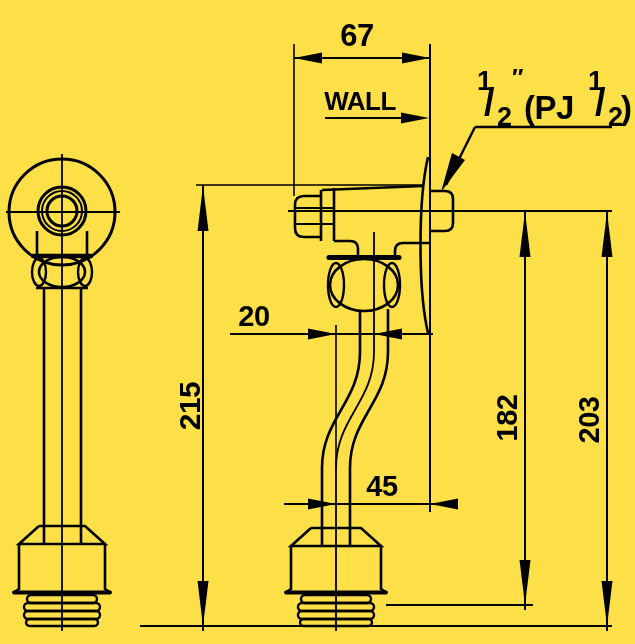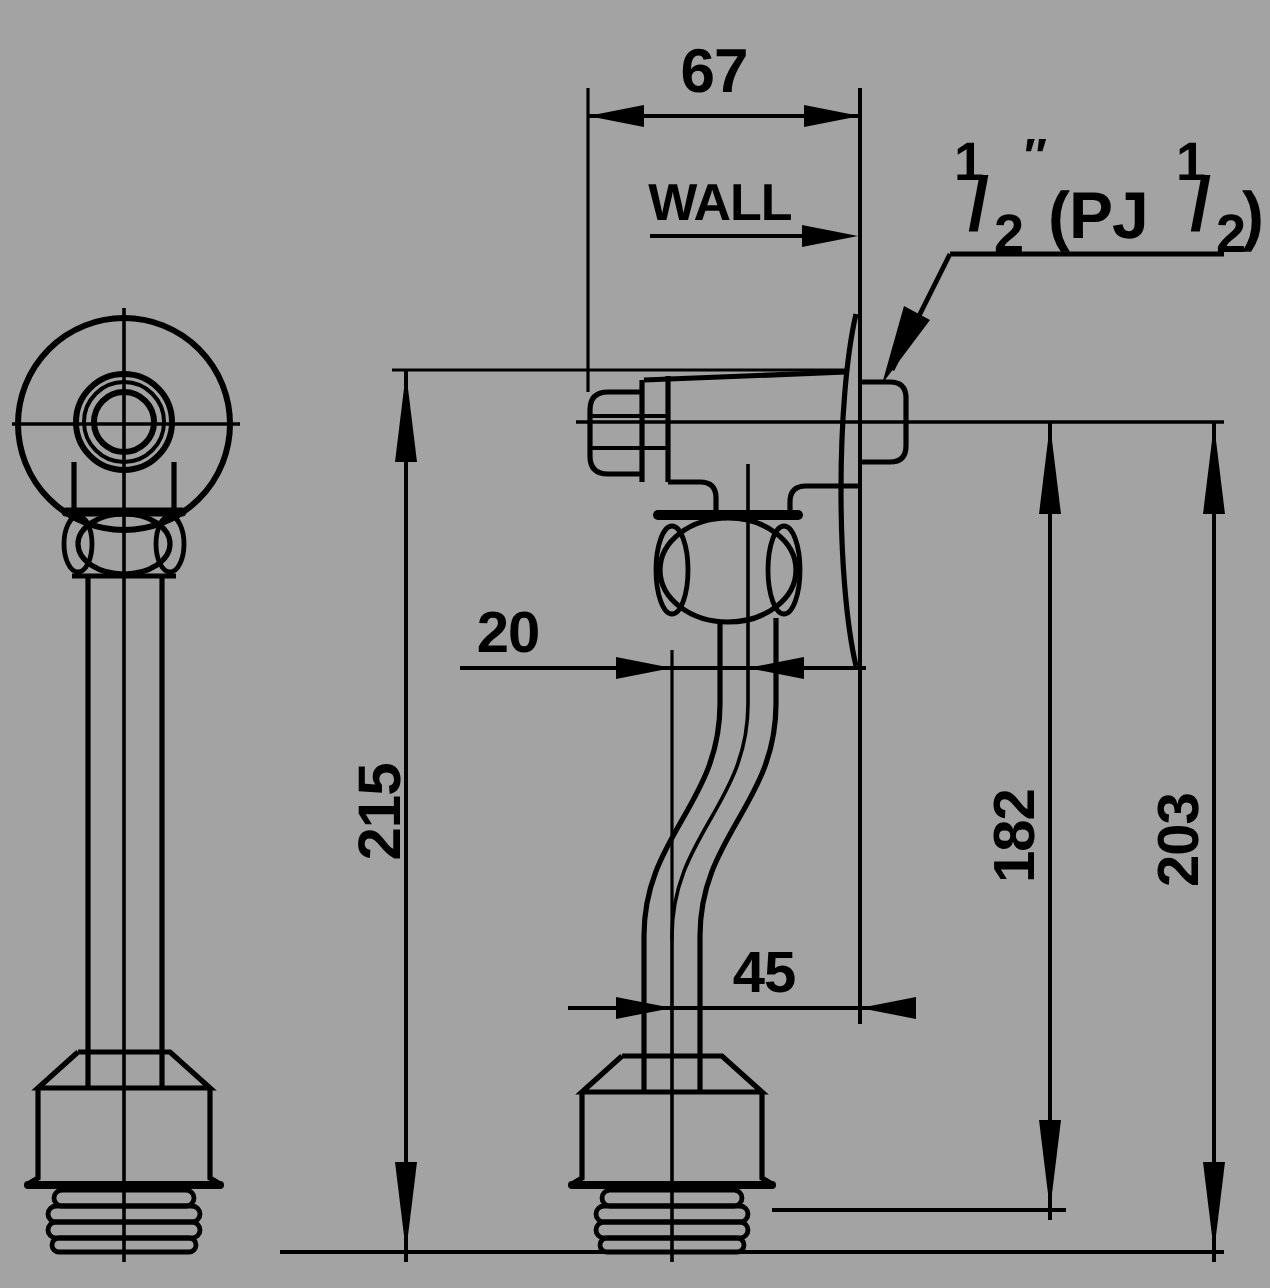--- a/index.html
+++ b/index.html
@@ -4,21 +4,21 @@
 <style>
   html, body {
     margin: 0;
     padding: 0;
     background: #ffffff;
   }
   .canvas {
     position: relative;
     width: 635px;
     height: 644px;
-    background: #a3a3a3;
+    background: #fde047;
     overflow: hidden;
   }
   svg {
     display: block;
   }
   .dim-text {
     font-family: "Liberation Sans", sans-serif;
     font-weight: bold;
     fill: #000000;
     letter-spacing: -0.5px;

